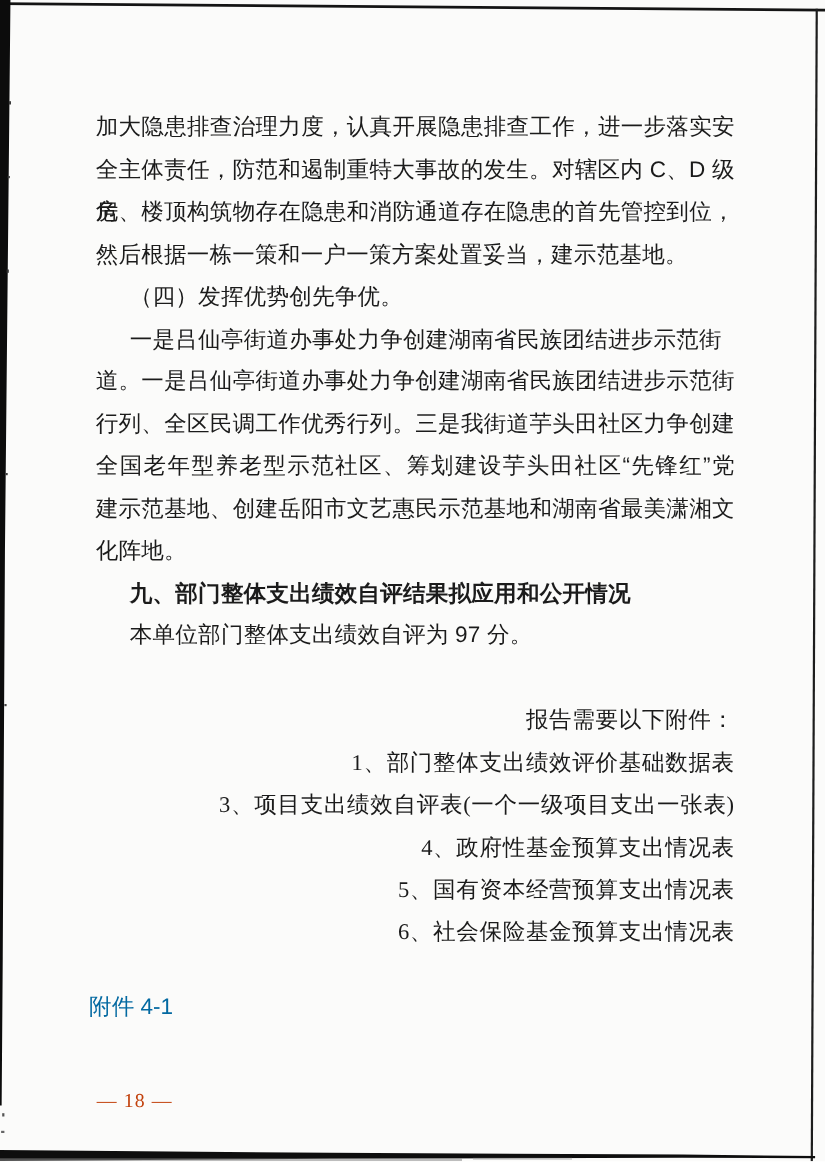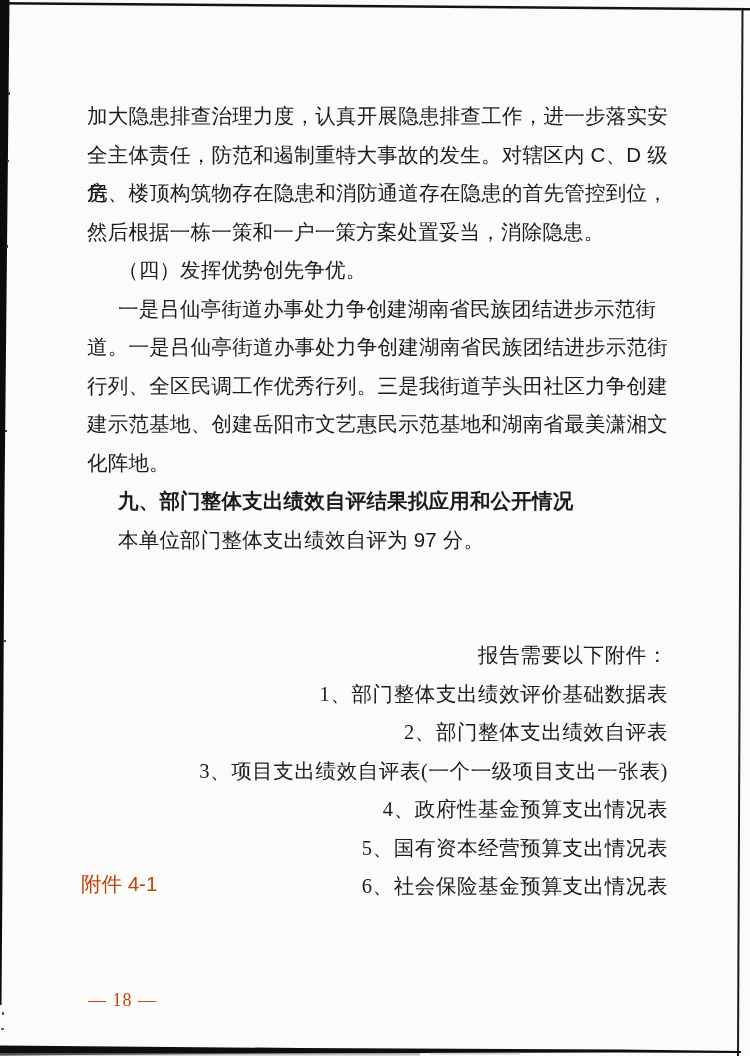--- a/index.html
+++ b/index.html
@@ -61,26 +61,26 @@
     font-family: "Liberation Serif", serif;
   }
   .attachments .line {
     font-family: "Liberation Serif", serif;
     letter-spacing: 0.6px;
     text-align: right;
   }
   .attachment-ref {
     position: absolute;
     left: 81px;
-    top: 870px;
+    top: 902px;
     height: 28px;
     line-height: 28px;
     font-size: 20.5px;
     z-index: 2;
-    color: #c2410c;
+    color: #0369a1;
   }
   .page-number {
     position: absolute;
     left: 88px;
     top: 988px;
     height: 24px;
     line-height: 24px;
     font-size: 18px;
     letter-spacing: 1px;
     font-family: "Liberation Serif", serif;
@@ -113,35 +113,35 @@
       <polygon points="0,1045.5 300,1048 620,1049.5 741,1051 741,1053 620,1052.5 300,1053.5 0,1055.5" fill="#0e0e0e"></polygon>
       <rect x="0" y="1053" width="420" height="2.5" fill="#8a8a8a" opacity="0.55"></rect>
       <rect x="430" y="1052.5" width="90" height="2" fill="#9a9a9a" opacity="0.4"></rect>
     </svg>
   </div>
 
   <div class="main-text">
     <div class="line full">加大隐患排查治理力度，认真开展隐患排查工作，进一步落实安</div>
     <div class="line full">全主体责任，防范和遏制重特大事故的发生。对辖区内 C、D 级危</div>
     <div class="line full">房、楼顶构筑物存在隐患和消防通道存在隐患的首先管控到位，</div>
-    <div class="line">然后根据一栋一策和一户一策方案处置妥当，消除隐患。</div>
+    <div class="line">然后根据一栋一策和一户一策方案处置妥当，建示范基地。</div>
     <div class="line indent">（四）发挥优势创先争优。</div>
     <div class="line indent">一是吕仙亭街道办事处力争创建湖南省民族团结进步示范街</div>
     <div class="line full">道。一是吕仙亭街道办事处力争创建湖南省民族团结进步示范街</div>
     <div class="line full">行列、全区民调工作优秀行列。三是我街道芋头田社区力争创建</div>
+    <div class="line full">全国老年型养老型示范社区、筹划建设芋头田社区“先锋红”党</div>
     <div class="line full">建示范基地、创建岳阳市文艺惠民示范基地和湖南省最美潇湘文</div>
     <div class="line">化阵地。</div>
     <div class="line indent bold">九、部门整体支出绩效自评结果拟应用和公开情况</div>
     <div class="line indent">本单位部门整体支出绩效自评为 97 分。</div>
   </div>
 
   <div class="attachments">
     <div class="line indent">报告需要以下附件：</div>
     <div class="line indent">1、部门整体支出绩效评价基础数据表</div>
-    <div class="line indent">2、部门整体支出绩效自评表</div>
     <div class="line indent">3、项目支出绩效自评表(一个一级项目支出一张表)</div>
     <div class="line indent">4、政府性基金预算支出情况表</div>
     <div class="line indent">5、国有资本经营预算支出情况表</div>
     <div class="line indent">6、社会保险基金预算支出情况表</div>
   </div>
 
   <div class="attachment-ref">附件 4-1</div>
 
   <div class="page-number">— 18 —</div>
 

